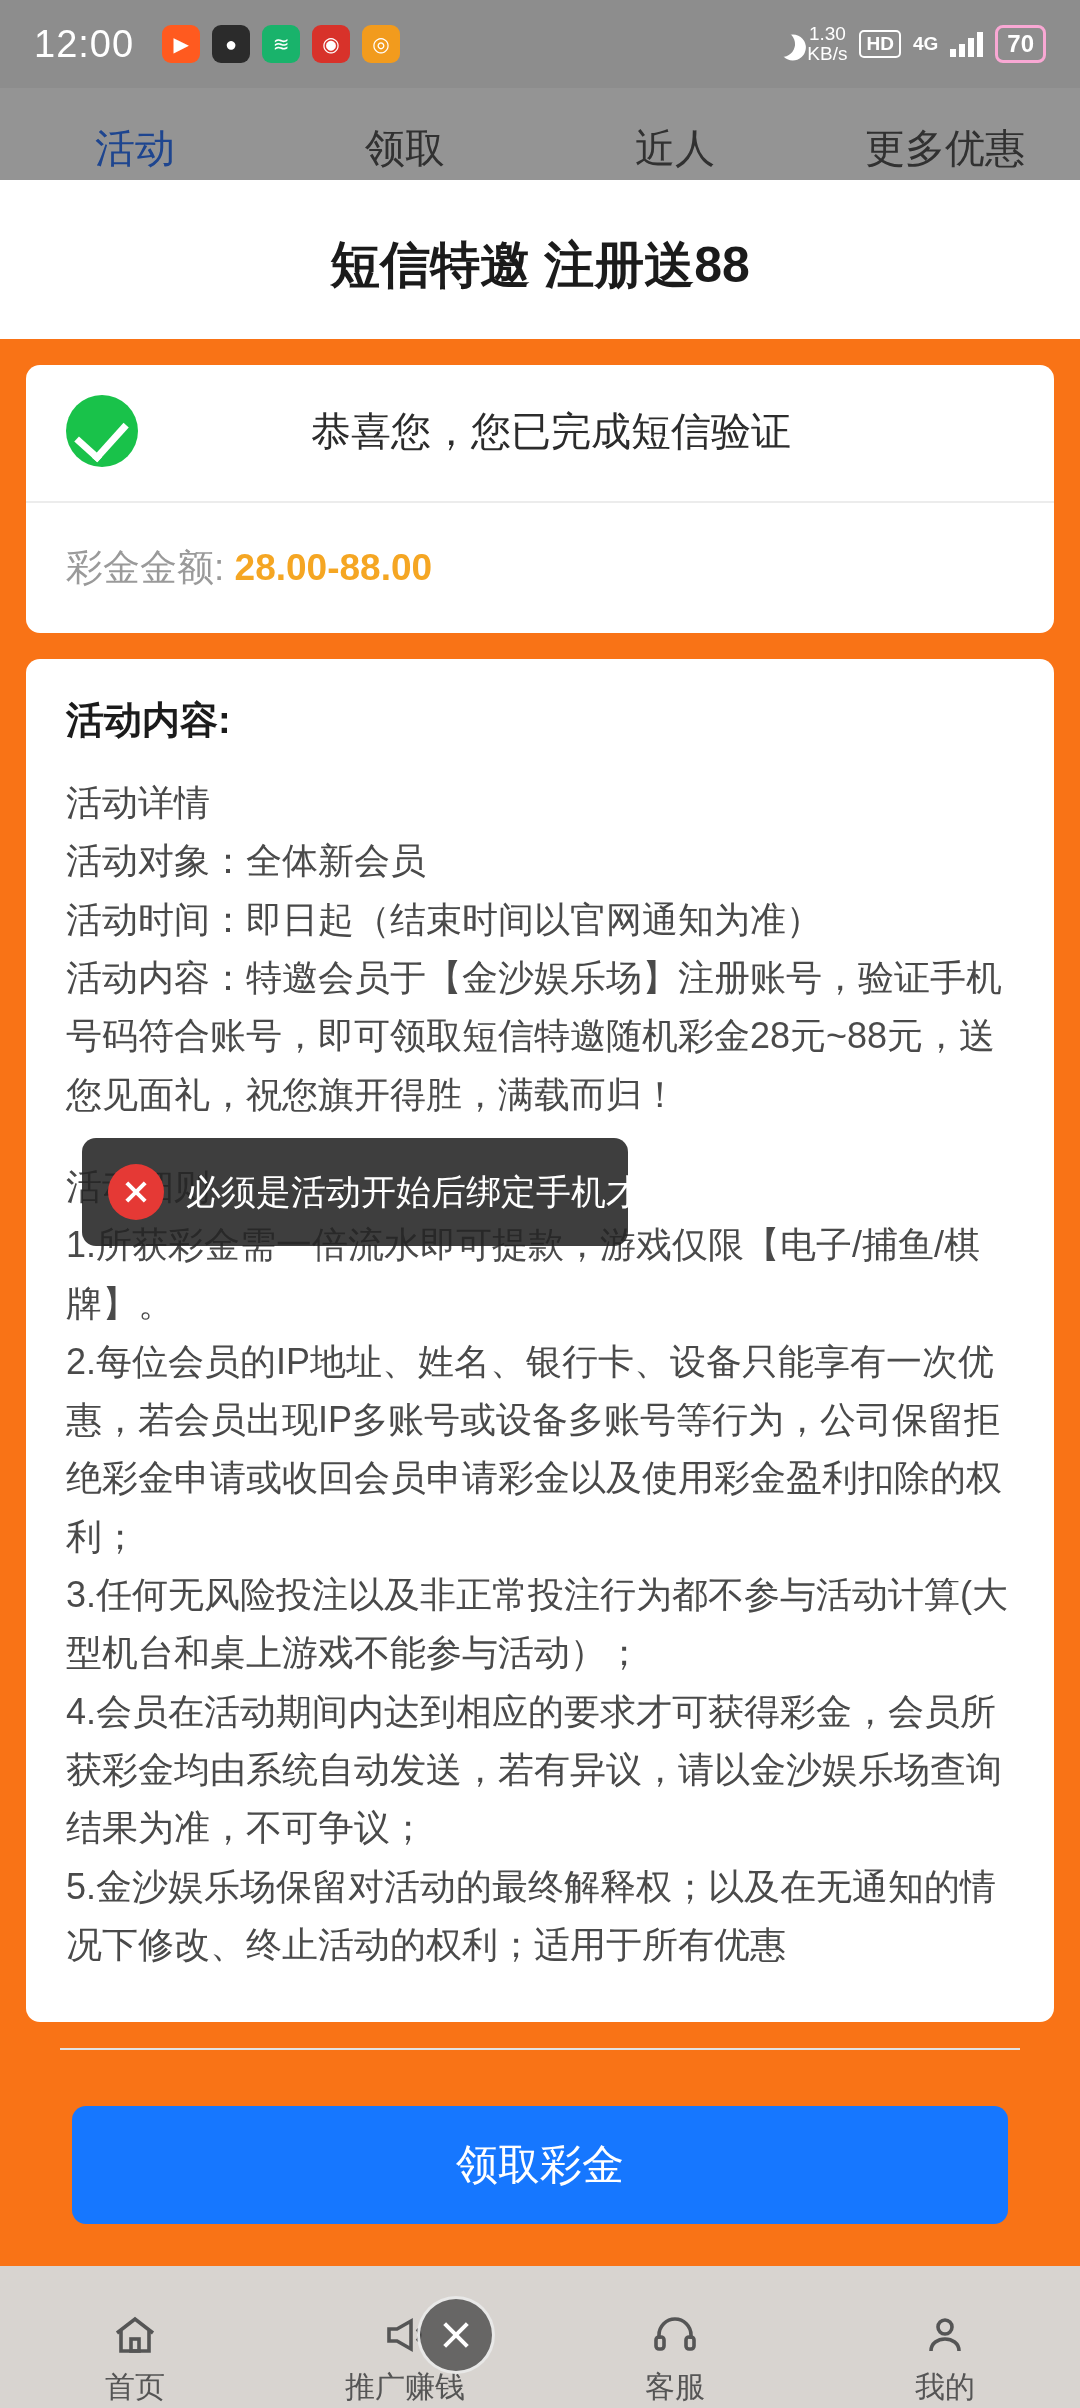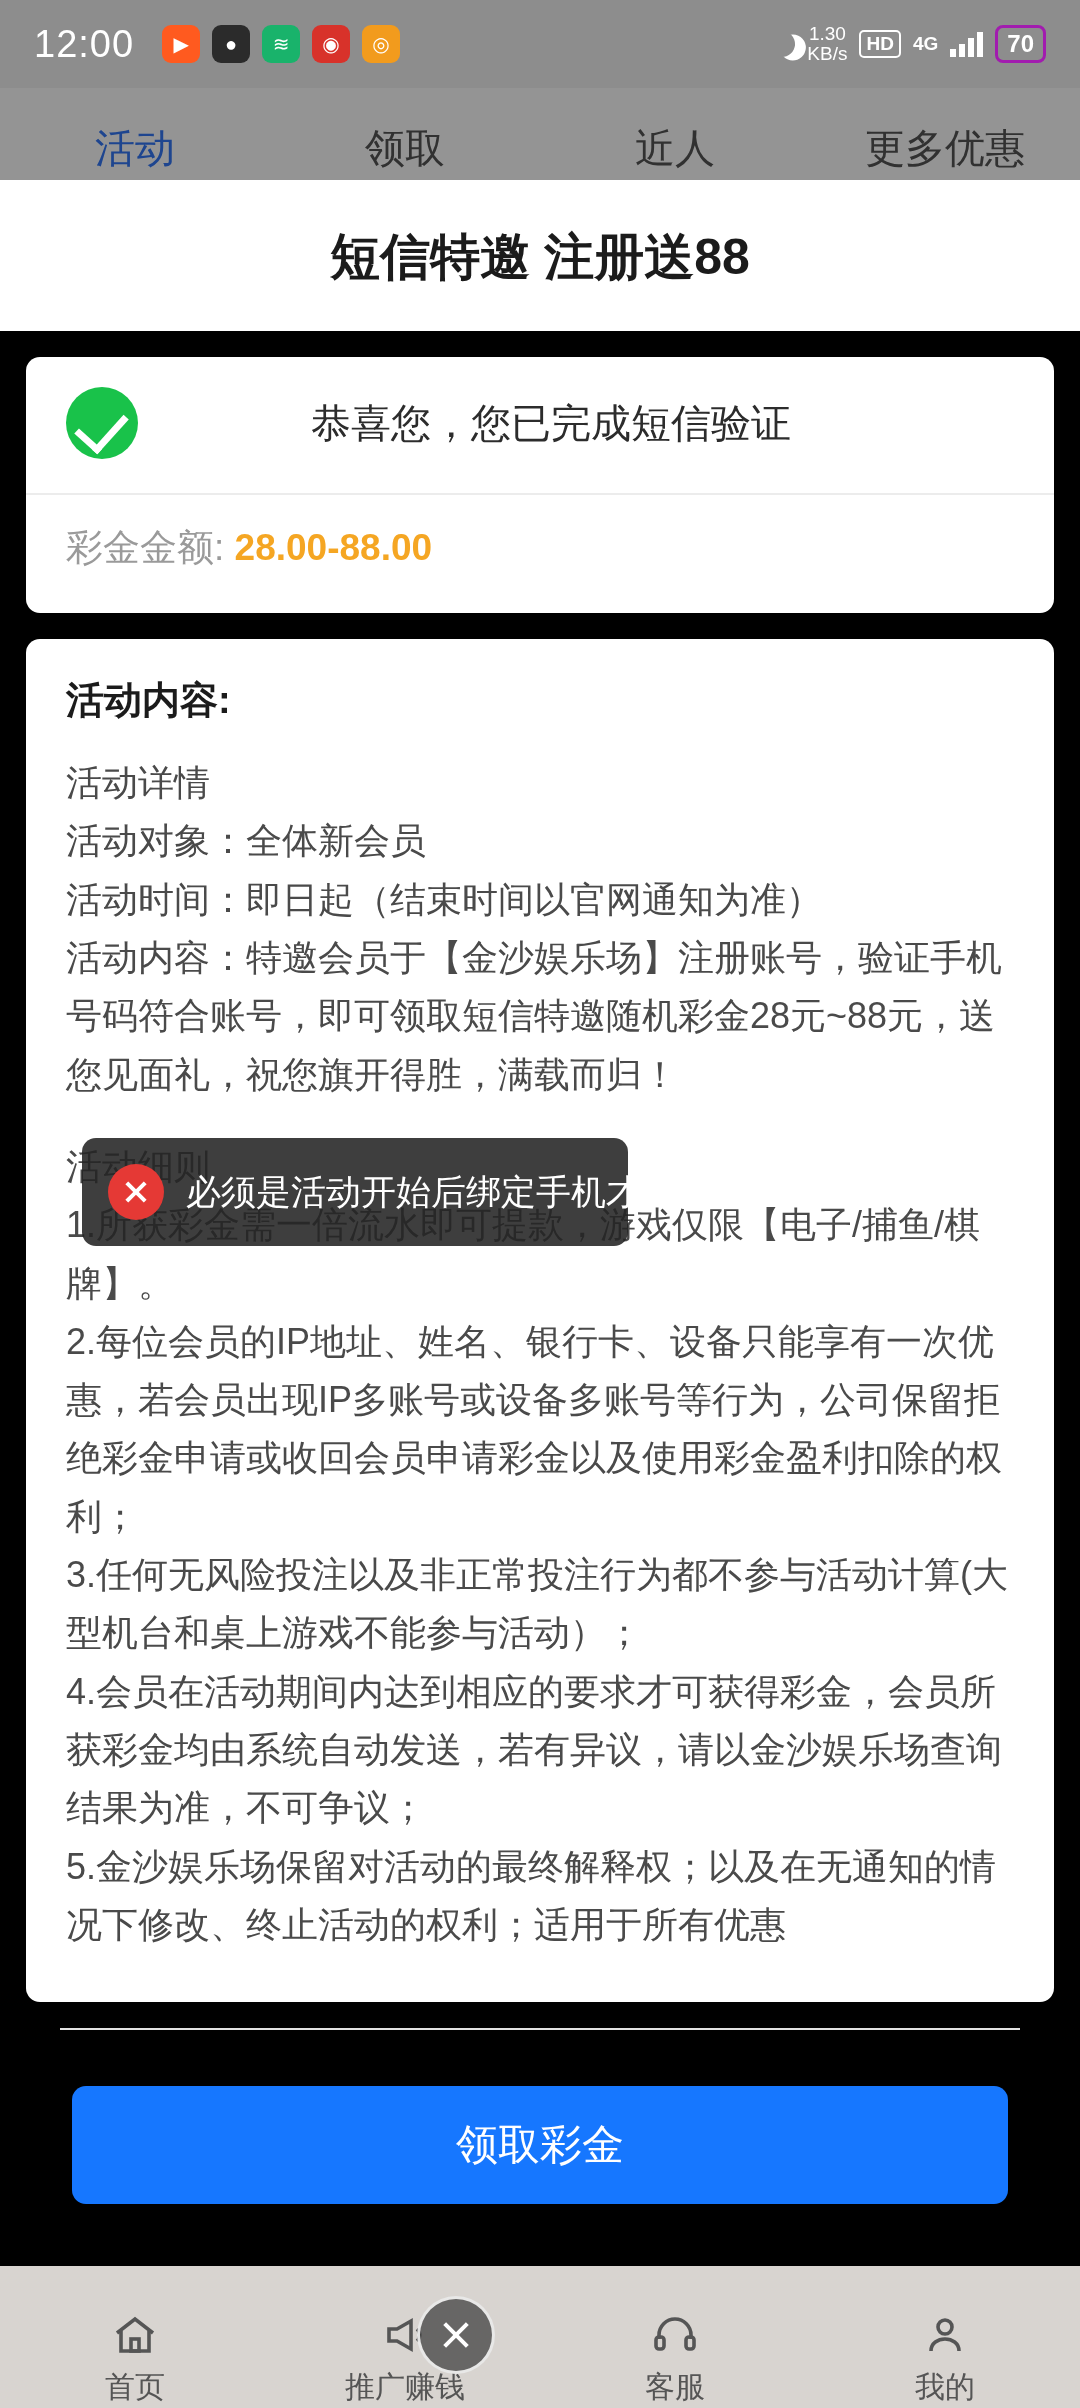--- a/index.html
+++ b/index.html
@@ -75,21 +75,21 @@
     font-weight: bold;
   }
   .sig-4g { font-size: 19px; font-weight: bold; }
   .bars { display: flex; align-items: flex-end; gap: 3px; height: 26px; }
   .bars i { width: 6px; background: #ffffff; display: block; }
   .bars i:nth-child(1) { height: 8px; }
   .bars i:nth-child(2) { height: 13px; }
   .bars i:nth-child(3) { height: 19px; }
   .bars i:nth-child(4) { height: 25px; }
   .battery {
-    border: 3px solid #a21caf;
+    border: 3px solid #f9a8d4;
     border-radius: 8px;
     padding: 2px 9px;
     font-size: 24px;
     font-weight: bold;
     color: #ffffff;
   }
 
   
   .behind {
     position: absolute;
@@ -106,24 +106,24 @@
   .scrim {
     position: absolute;
     top: 88px; left: 0;
     width: 1080px; height: 92px;
     background: rgba(0,0,0,0.42);
   }
 
   
   .sheet {
     position: absolute;
-    top: 182px; left: 0;
+    top: 190px; left: 0;
     width: 1080px;
     height: 2087px;
-    background: #000000;
+    background: #f97316;
   }
   .sheet-title {
     text-align: center;
     font-size: 50px;
     font-weight: bold;
     color: #1b1b1b;
     padding: 42px 0 40px;
     background: #ffffff;
   }
 
@@ -157,21 +157,21 @@
     transform: rotate(42deg);
   }
   .verify-text {
     flex: 1;
     text-align: center;
     font-size: 40px;
     color: #2c2c2c;
     margin-right: 50px;
   }
   .amount-row {
-    padding: 28px 40px 0;
+    padding: 40px 40px 0;
     font-size: 37px;
   }
   .amount-label { color: #9a9a9a; }
   .amount-value { color: #f5a623; font-weight: bold; }
 
   .content-card { padding: 36px 40px 48px; }
   .content-title {
     font-size: 38px;
     font-weight: bold;
     color: #1b1b1b;

